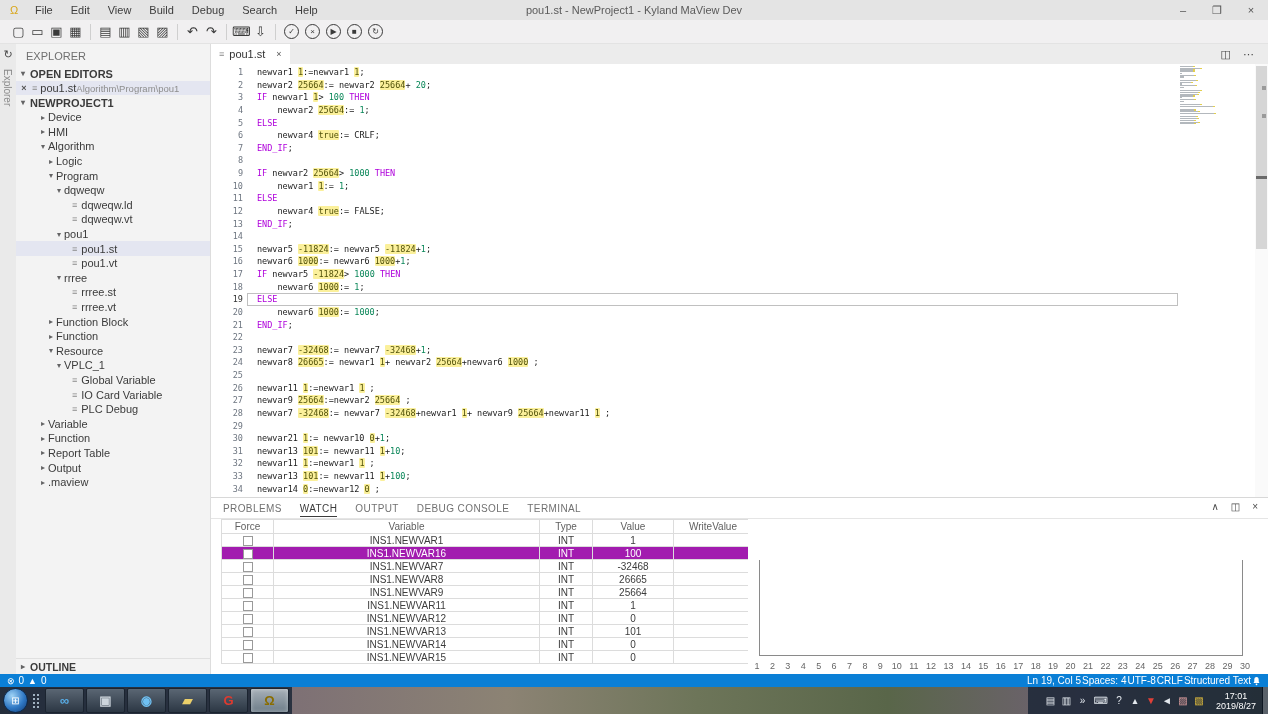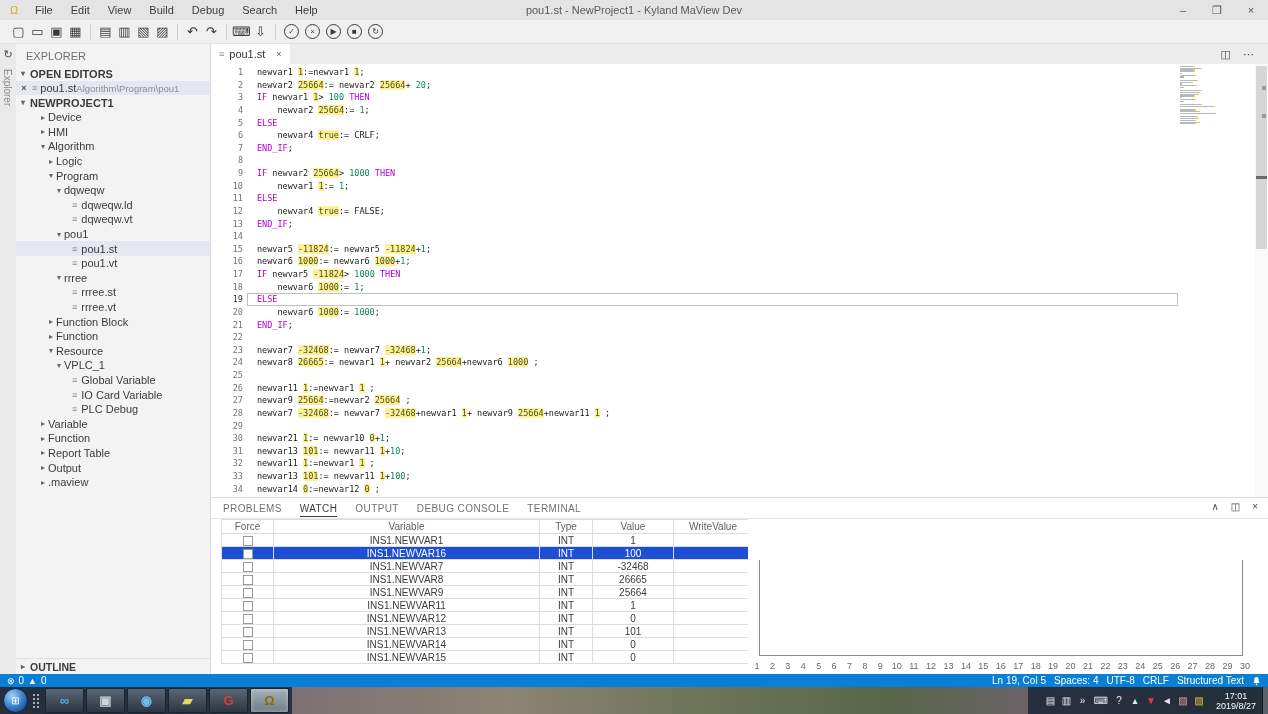--- a/index.html
+++ b/index.html
@@ -73,33 +73,33 @@
          font-size:10px;color:#717171;letter-spacing:.4px;border-bottom:1px solid #e5e5e5;box-sizing:border-box;}
   .ptab{padding-bottom:2px;}
   .ptab.active{color:#3c3c3c;border-bottom:1px solid #3c3c3c;}
   #pactions{position:absolute;top:3px;right:10px;display:flex;gap:12px;color:#4a4a4a;font-size:10px;}
   #watchwrap{position:absolute;left:10px;top:21px;width:528px;bottom:0;overflow:hidden;}
   #wtable{border-collapse:collapse;table-layout:fixed;width:528px;font-size:10px;color:#3c3c3c;}
   #wtable td,#wtable th{border:1px solid #dcdcdc;text-align:center;height:12px;padding:0;
                         font-weight:normal;overflow:hidden;white-space:nowrap;}
   #wtable th{color:#5f5f5f;height:13px;}
   .fcb{display:inline-block;width:8px;height:8px;border:1px solid #9a9a9a;background:#fff;vertical-align:middle;}
-  tr.sel td{background:#1d4ed8;color:#fff;font-weight:bold;border-color:#26bc96;}
+  tr.sel td{background:#a21caf;color:#fff;font-weight:bold;border-color:#26bc96;}
   
   #chart{position:absolute;left:537px;top:21px;right:0;bottom:0;background:#fff;}
   #plot{position:absolute;left:11px;right:25px;top:41px;bottom:18px;
         border-left:1px solid #8a8a8a;border-right:1px solid #8a8a8a;border-bottom:1px solid #8a8a8a;}
   #xticks{position:absolute;left:5px;right:18px;bottom:3px;display:flex;justify-content:space-between;
           font-size:9px;color:#666;}
   #xticks span{min-width:8px;text-align:center;}
   
   #statusbar{position:absolute;left:0;right:0;bottom:27px;height:13px;background:#0a7fd6;color:#fff;
              display:flex;align-items:center;font-size:10px;padding:0 7px;box-sizing:border-box;}
   #sb-left{display:flex;gap:4px;align-items:center;}
-  #sb-right{margin-left:auto;display:flex;gap:8px;align-items:center;}
+  #sb-right{margin-left:auto;display:flex;gap:1px;align-items:center;}
   .sb-glyph{font-size:9px;}
   
   #taskbar{position:absolute;left:0;right:0;bottom:0;height:27px;overflow:hidden;
            background:linear-gradient(90deg,#5c5862,#7b6d75 20%,#8c8374 40%,#6d7559 55%,#596649 70%,#6f6173 85%,#575c49);}
   #tb-glass-l{position:absolute;left:0;top:0;bottom:0;width:292px;background:rgba(24,36,52,.82);}
   #tb-glass-r{position:absolute;right:0;top:0;bottom:0;width:240px;background:rgba(24,36,52,.82);}
   #tb-content{position:absolute;inset:0;display:flex;align-items:center;}
   #startorb{width:23px;height:23px;border-radius:50%;margin-left:3px;flex:none;
             background:radial-gradient(circle at 35% 30%,#9ed2f5,#2f78c4 55%,#123a72);
             border:1px solid #0c2748;display:flex;align-items:center;justify-content:center;

